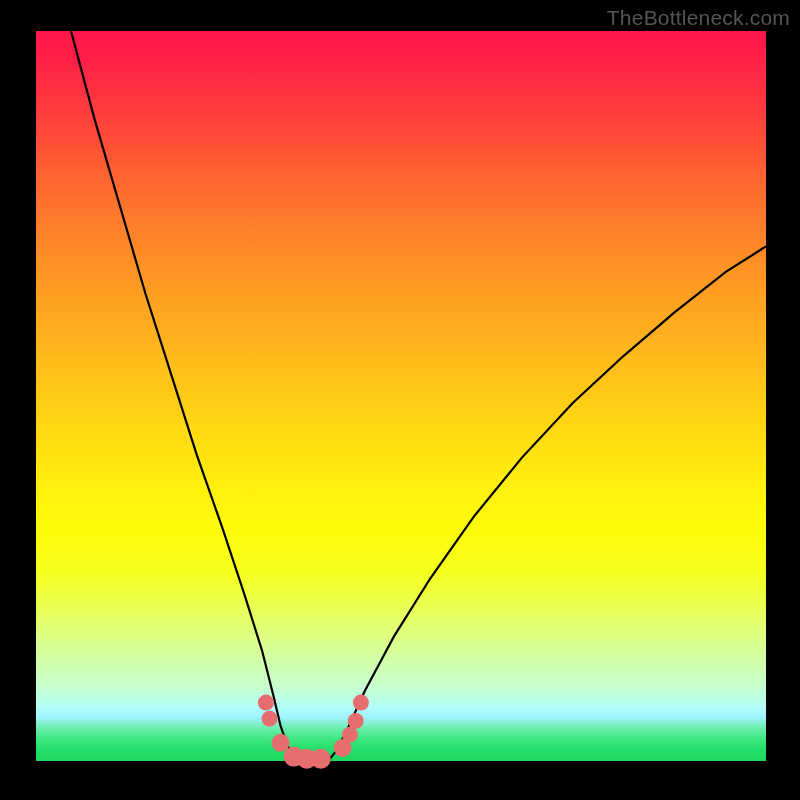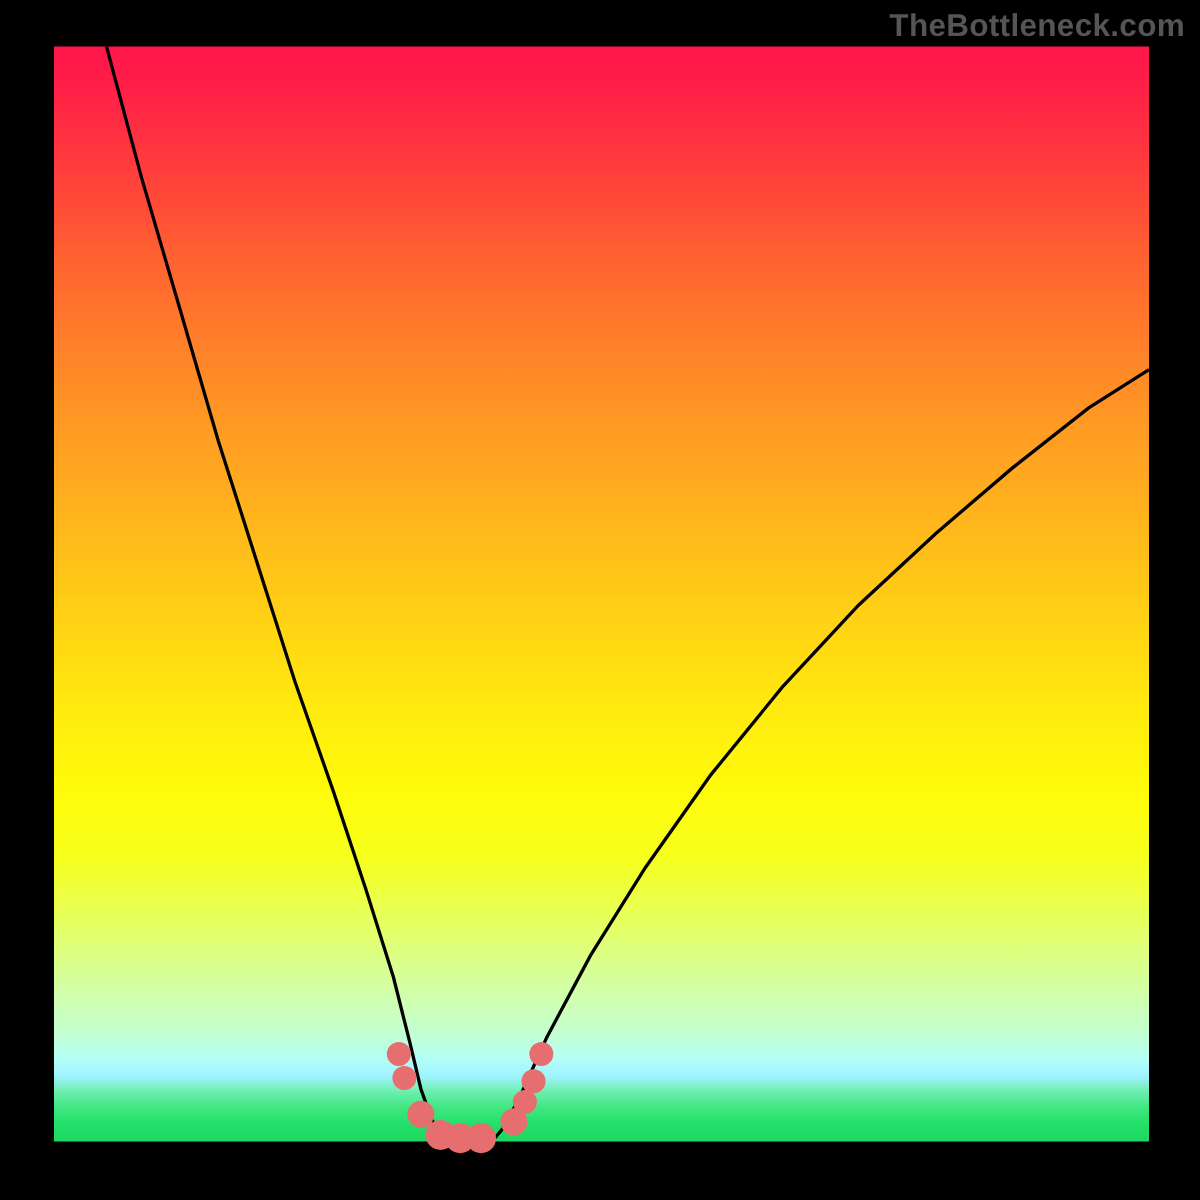--- a/index.html
+++ b/index.html
@@ -48,21 +48,21 @@
       #22df69 98.5%,
       #1ed760 100%
     );
   }
   .watermark {
     position: absolute;
     top: 6px;
     right: 10px;
     color: #555;
     font-size: 21px;
-    font-weight: 700;
+    font-weight: 400;
     letter-spacing: 0.2px;
     user-select: none;
   }
   svg.overlay {
     position: absolute;
     left: 0;
     top: 0;
     width: 730px;
     height: 730px;
     overflow: visible;

